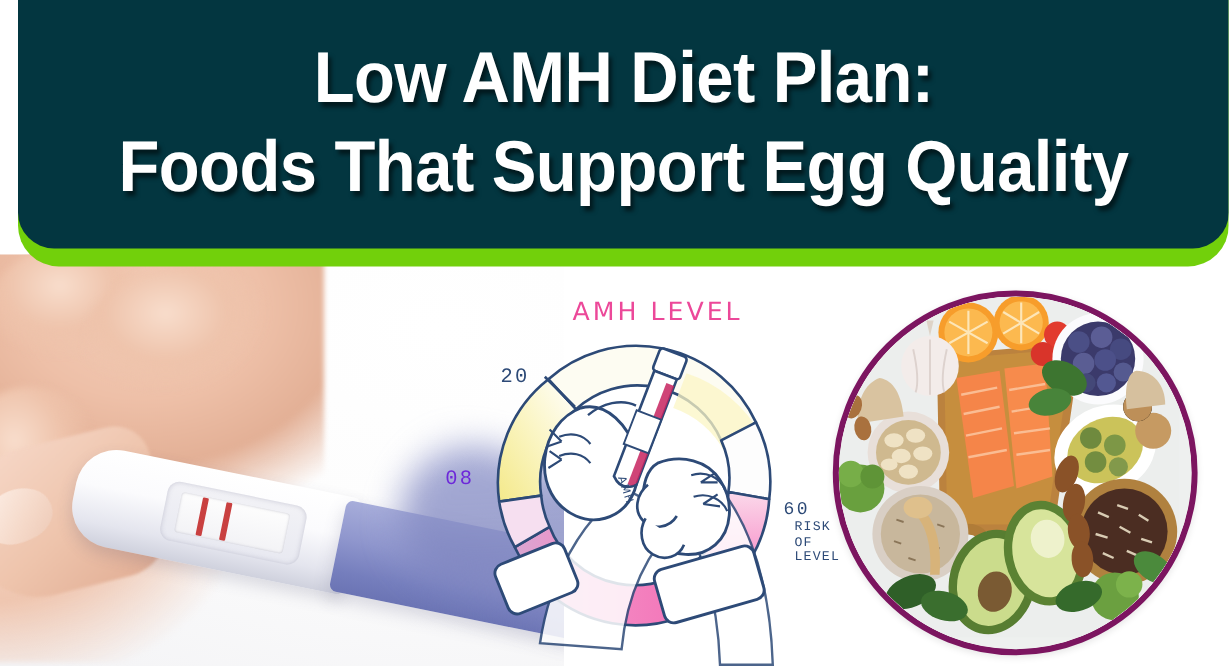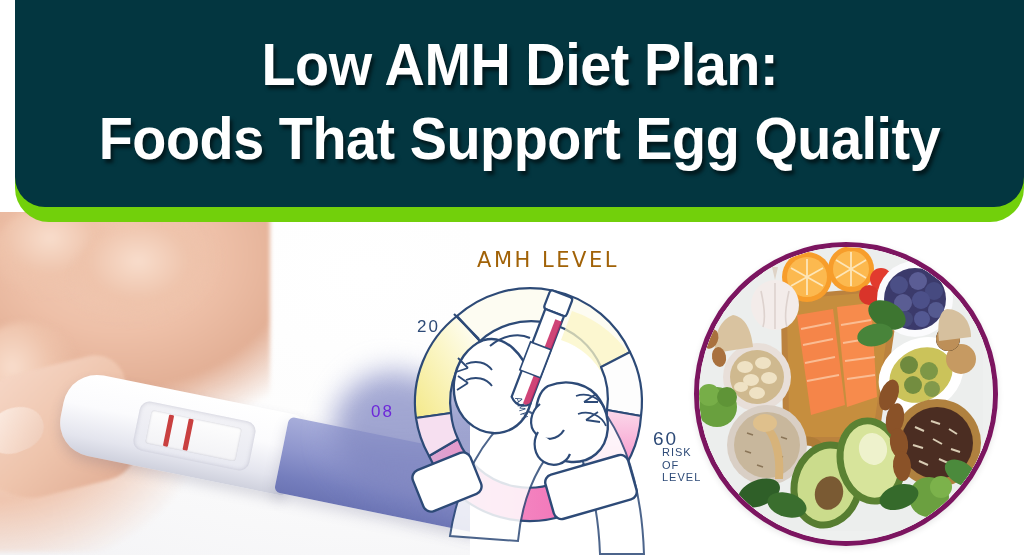--- a/index.html
+++ b/index.html
@@ -108,27 +108,27 @@
     position:absolute;left:330px;top:180px;width:260px;height:120px;
     background:linear-gradient(160deg,rgba(150,156,206,.85) 0%,rgba(124,131,190,.75) 55%,rgba(160,150,200,.25) 100%);
     border-radius:60px;transform:rotate(17deg);filter:blur(14px);
   }
 
   
   .dial{position:absolute;left:372px;top:236px;width:340px;height:319px;}
   .dial svg{position:absolute;left:0;top:0;}
   .dial-caption{
     position:absolute;left:86px;top:12px;width:180px;text-align:center;
-    color:#a16207;font-size:21px;letter-spacing:2.5px;
+    color:#ec4899;font-size:21px;letter-spacing:2.5px;
     font-family:"DejaVu Sans", sans-serif;
   }
-  .dial-lbl{position:absolute;color:#2d4a77;font-family:Liberation Sans, sans-serif;margin-top:12px;}
+  .dial-lbl{position:absolute;color:#2d4a77;font-family:Liberation Mono, monospace;}
   .lbl-20{left:45px;top:69px;font-size:17px;letter-spacing:2px;}
   .lbl-08{left:-1px;top:154px;font-size:17px;letter-spacing:2px;color:#6d28d9;}
-  .lbl-60{left:281px;top:180px;font-size:19px;letter-spacing:2px;}
+  .lbl-60{left:281px;top:180px;font-size:15px;letter-spacing:2px;}
   .lbl-risk{left:290px;top:198px;font-size:11px;letter-spacing:1px;line-height:1.15;}
 
   
   .food{
     position:absolute;left:694px;top:242px;width:294px;height:294px;border-radius:50%;
     border:5px solid #7c1560;overflow:hidden;background:#f3f1ee;
     box-shadow:0 2px 6px rgba(0,0,0,.1);
   }
   .food-inner{position:absolute;inset:0;border-radius:50%;overflow:hidden;background:#eef0ef;}
 </style>

